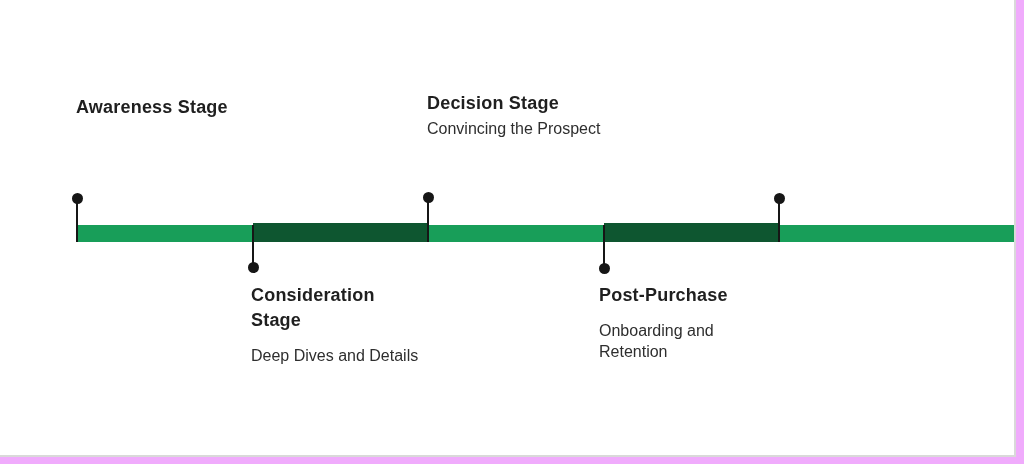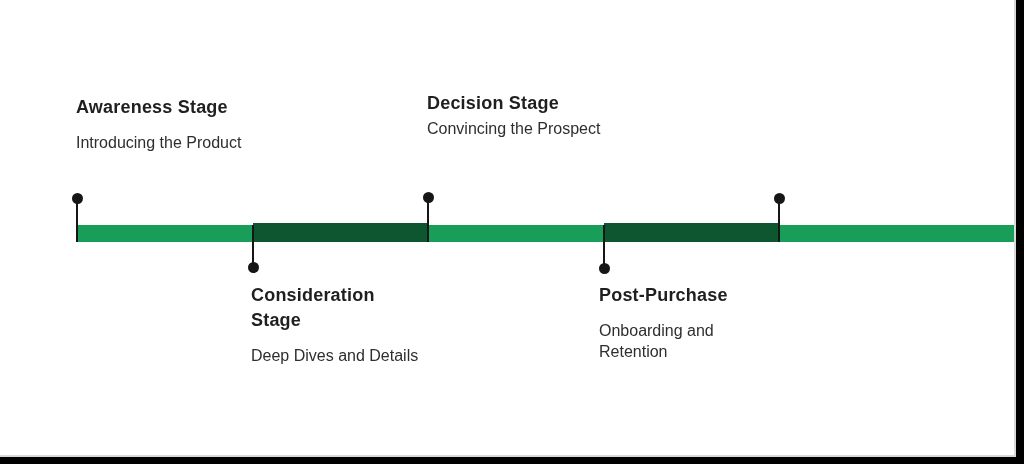--- a/index.html
+++ b/index.html
@@ -5,21 +5,21 @@
   html, body {
     margin: 0;
     padding: 0;
     background: #ffffff;
     font-family: "Liberation Sans", "DejaVu Sans", sans-serif;
   }
   .canvas {
     position: relative;
     width: 1024px;
     height: 464px;
-    background: #000000;
+    background: #f0abfc;
     overflow: hidden;
   }
   .sheet {
     position: absolute;
     left: 0; top: 0;
     width: 1016px;
     height: 457px;
     background: #ffffff;
     border-right: 2px solid var(--border, #d9d9d9);
     border-bottom: 2px solid var(--border, #d9d9d9);
@@ -100,21 +100,20 @@
     <div class="dot" style="left:423px; top:192px;"></div>
 
     <div class="stem" style="left:603px; top:225px; height:43px;"></div>
     <div class="dot" style="left:599px; top:263px;"></div>
 
     <div class="stem" style="left:778px; top:198px; height:44px;"></div>
     <div class="dot" style="left:774px; top:193px;"></div>
 
     <div class="stage" style="left:76px; top:95px; width:230px;">
       <h3>Awareness Stage</h3>
-      <p class="nowrap">Introducing the Product</p>
     </div>
 
     <div class="stage" style="left:251px; top:283px; width:150px;">
       <h3>Consideration Stage</h3>
       <p class="nowrap">Deep Dives and Details</p>
     </div>
 
     <div class="stage" style="left:599px; top:283px; width:150px;">
       <h3>Post-Purchase</h3>
       <p>Onboarding and Retention</p>

